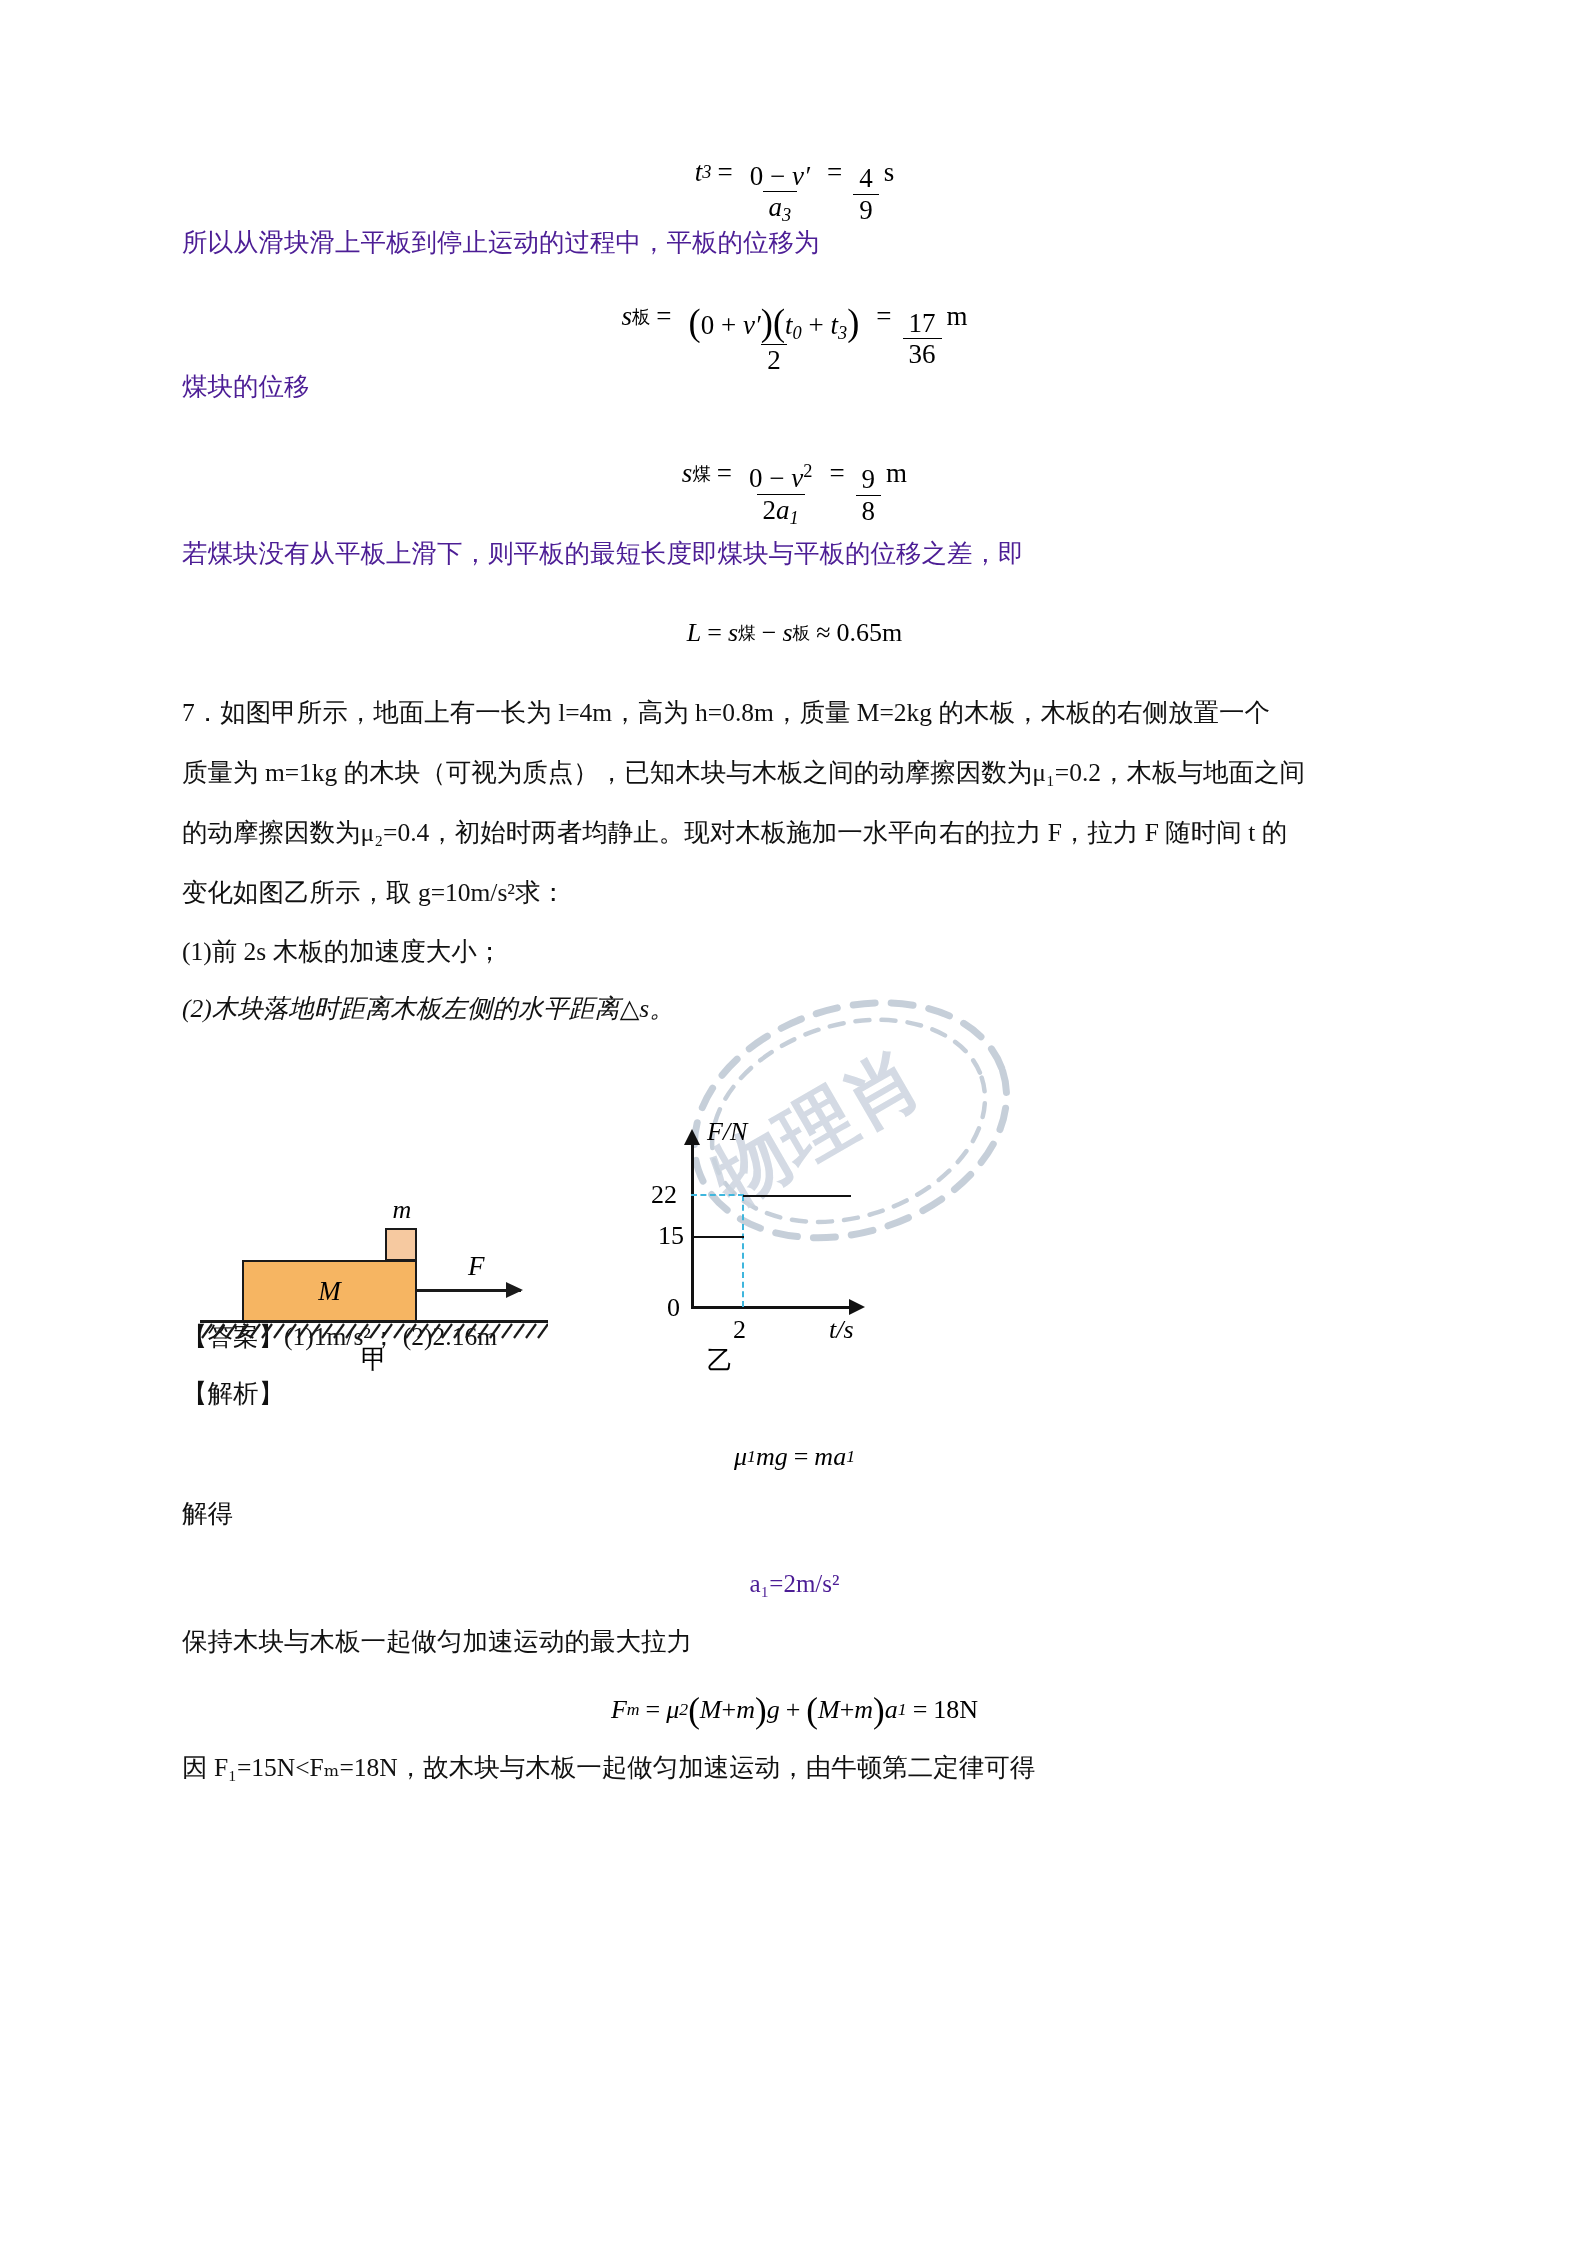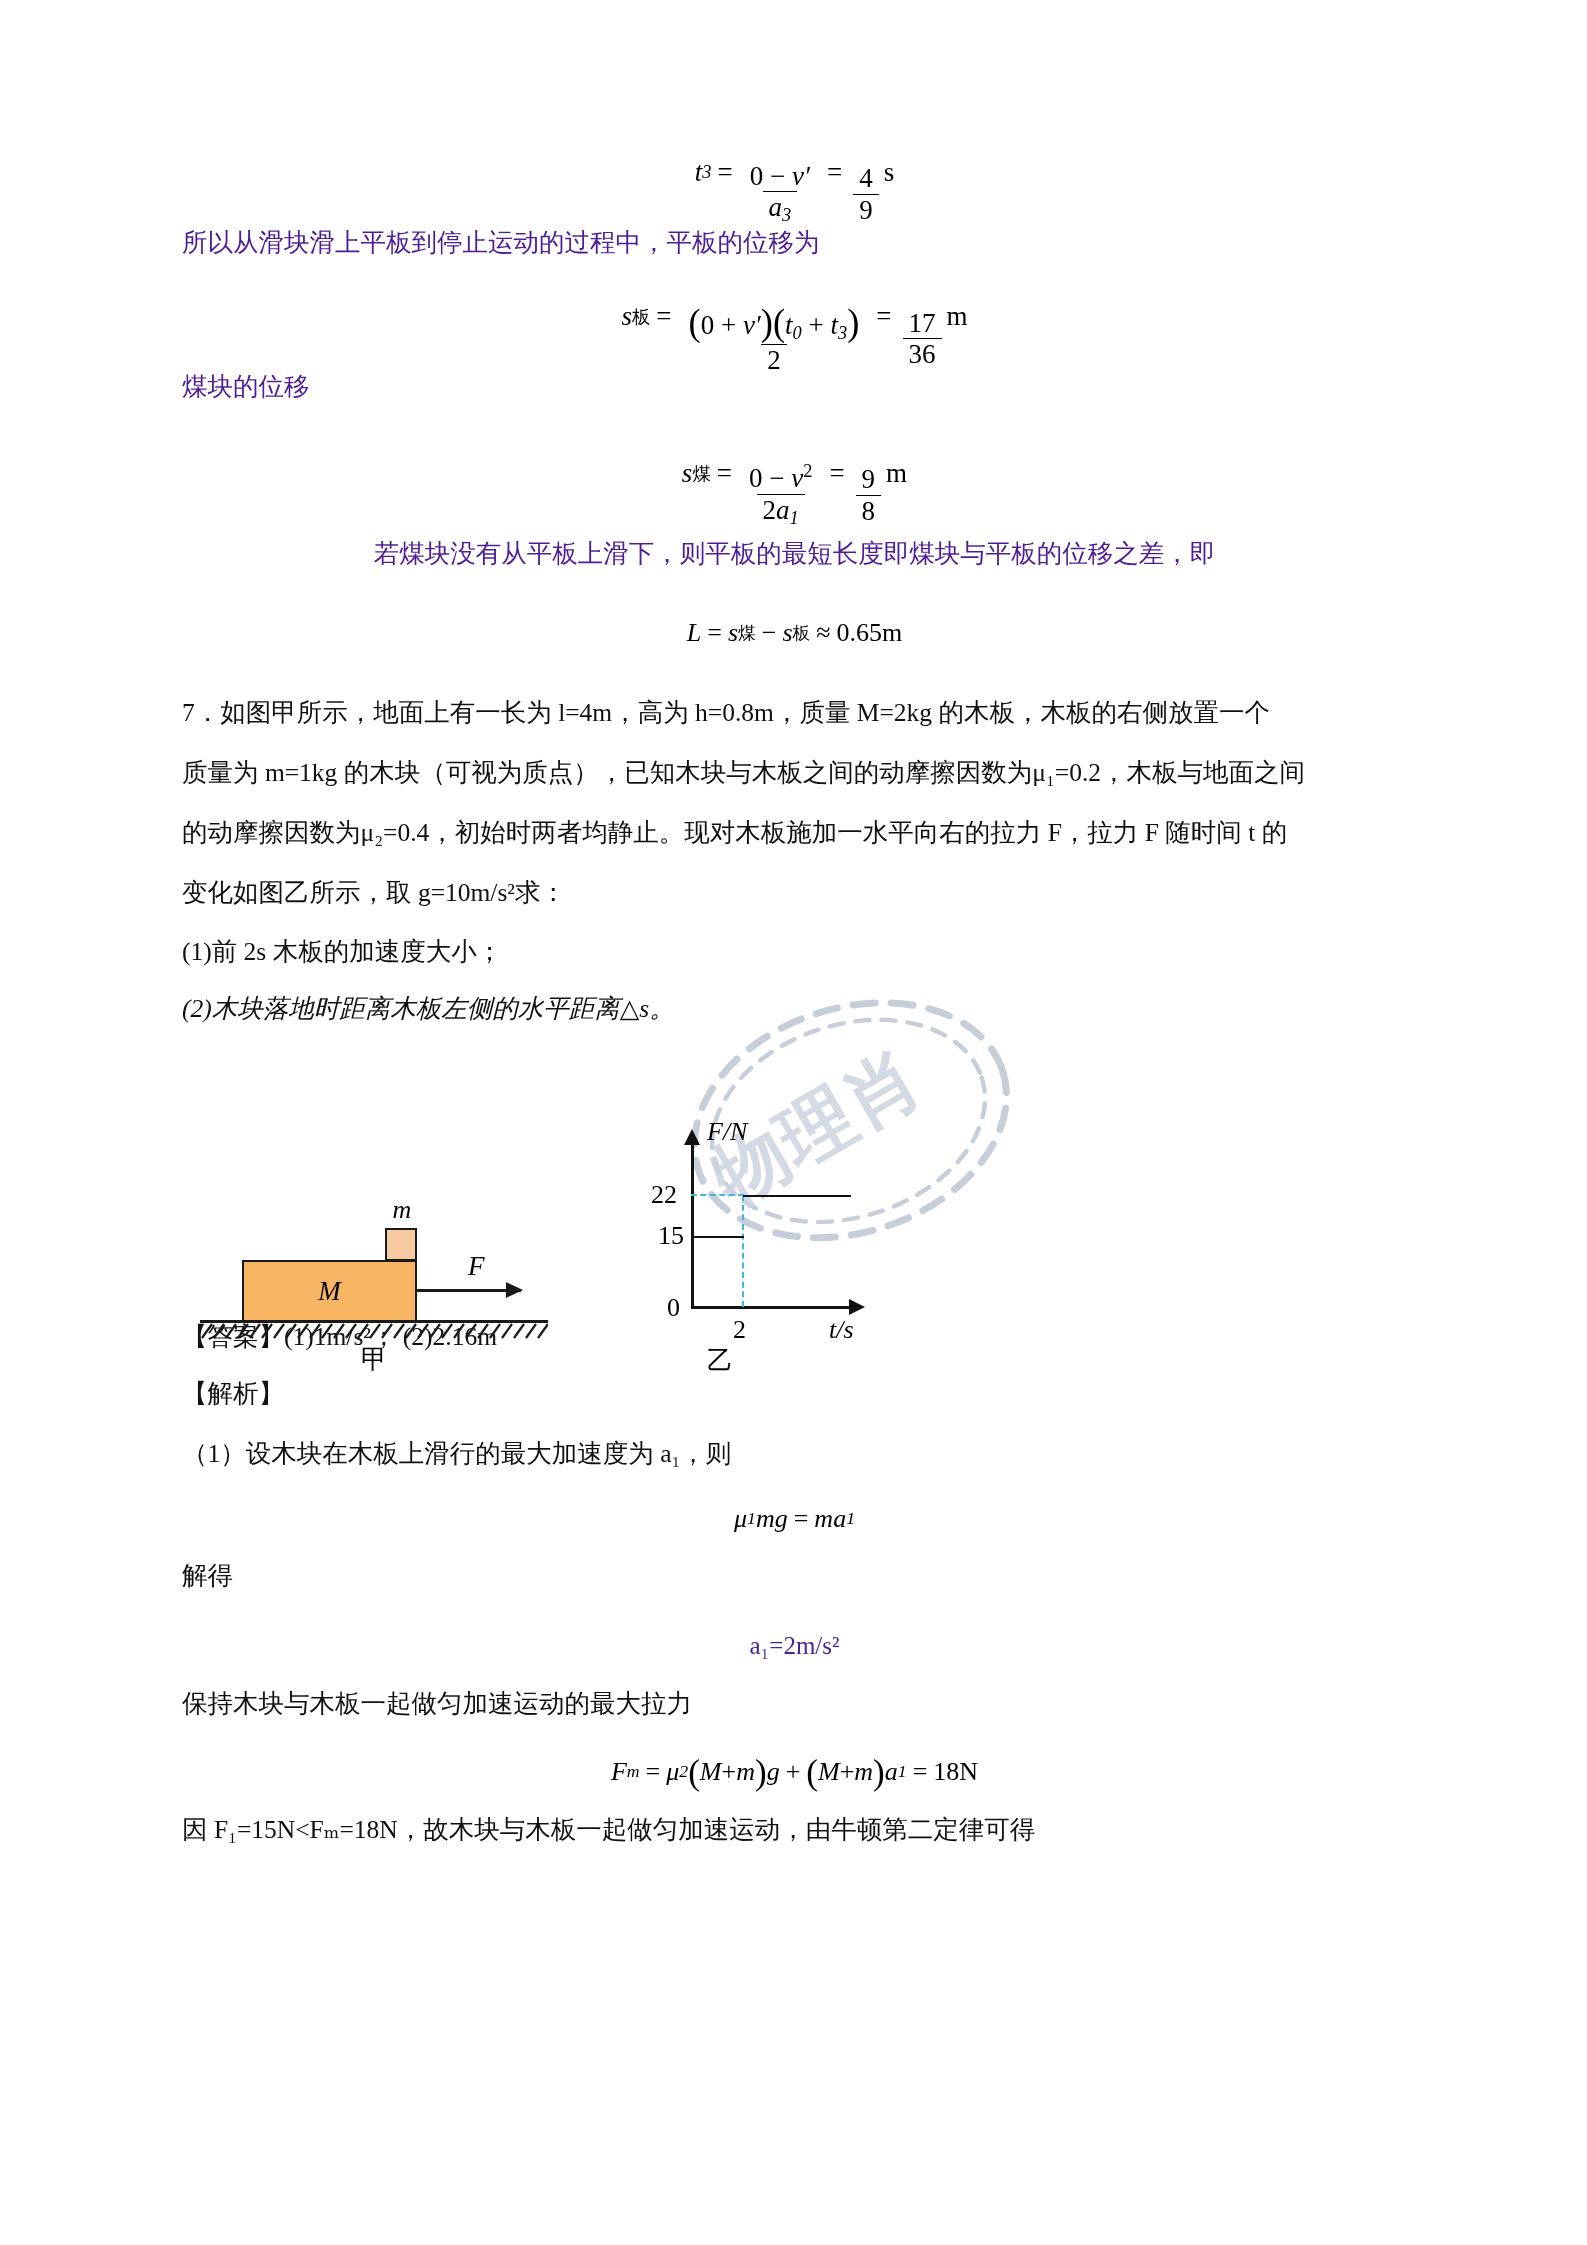--- a/index.html
+++ b/index.html
@@ -136,21 +136,21 @@
         </span>
         <span class="op">=</span>
         <span class="frac">
           <span class="num">9</span>
           <span class="den">8</span>
         </span>
         <span>m</span>
       </span>
     </div>
 
-    <div class="line red" style="margin-top:28px;text-align:center;">若煤块没有从平板上滑下，则平板的最短长度即煤块与平板的位移之差，即</div>
+    <div class="line red" style="margin-top:28px;">若煤块没有从平板上滑下，则平板的最短长度即煤块与平板的位移之差，即</div>
 
     <div class="eq" style="height:48px;margin-top:42px;">
       <span class="mrow" style="font-size:26px;">
         <span class="mi">L</span>
         <span class="op">=</span>
         <span class="mi">s</span>
           <span class="sub">煤</span>
         <span class="op">−</span>
         <span class="mi">s</span>
           <span class="sub">板</span>
@@ -167,21 +167,20 @@
     <div class="para">变化如图乙所示，取 g=10m/s²求：</div>
     <div class="para" style="line-height:57px;">(1)前 2s 木板的加速度大小；</div>
     <div class="para" style="line-height:57px;font-style:italic;">(2)木块落地时距离木板左侧的水平距离△s。</div>
 
     <div style="height:272px;"></div>
 
     <div class="para red" style="line-height:56px;">
       <span>【答案】</span><span>(1)1m/s²； (2)2.16m</span>
     </div>
     <div class="para red" style="line-height:58px;">【解析】</div>
-    <div class="para red" style="line-height:62px;">（1）设木块在木板上滑行的最大加速度为 a₁，则</div>
 
     <div class="eq" style="height:44px;margin-top:12px;">
       <span class="mrow" style="font-size:26px;">
         <span class="mi">μ</span>
           <span class="sub mi">1</span>
           <span class="mi">mg</span>
           <span class="op">=</span>
           <span class="mi">ma</span>
           <span class="sub mi">1</span>
       </span>

